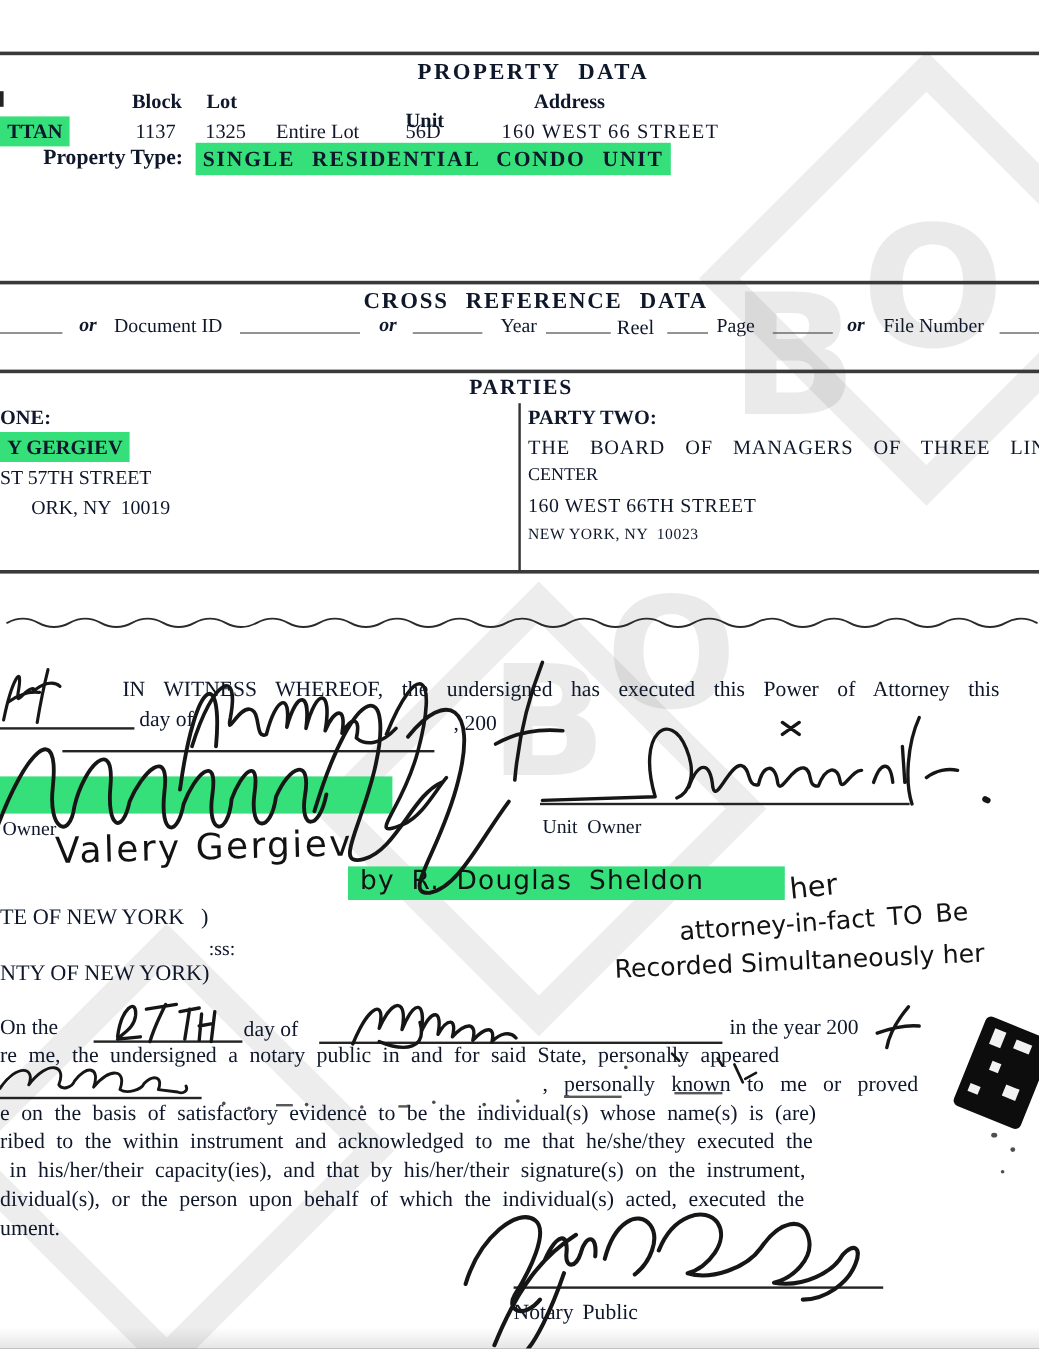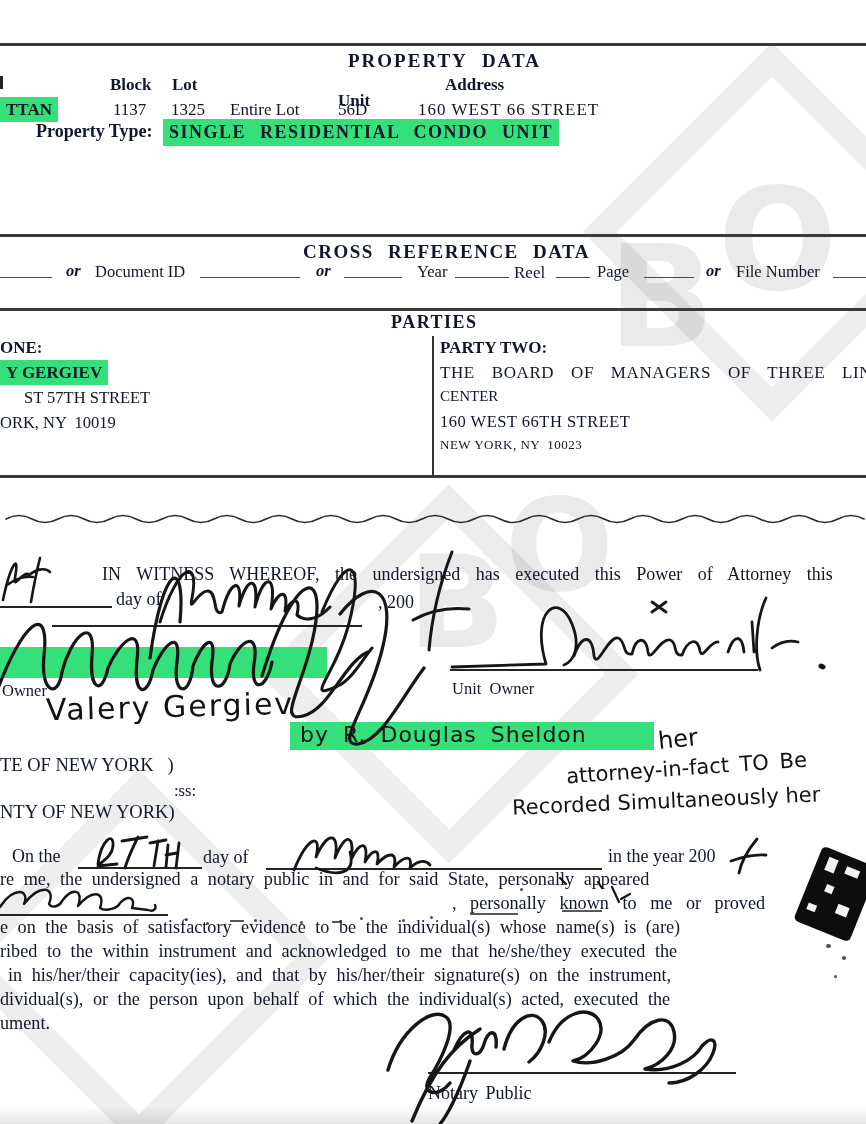--- a/index.html
+++ b/index.html
@@ -86,22 +86,22 @@
     <div class="abs serif b i" style="left:706px;top:261px;font-size:16.5px;">or</div>
     <div class="abs serif" style="left:736px;top:262px;font-size:16.5px;">File Number</div>
     <div class="blank" style="left:833px;top:277px;width:33px;"></div>
   </div>
 
   <div>
     <div class="abs serif b" style="left:391px;top:311px;font-size:18px;letter-spacing:1.5px;">PARTIES</div>
 
     <div class="abs serif b" style="left:0;top:337px;font-size:17px;">ONE:</div>
     <div class="abs serif b hl" style="left: -8px; top: 360px; font-size: 17px; padding-left: 14px; background-color: rgb(53, 223, 122);">Y GERGIEV</div>
-    <div class="abs serif" style="left:0;top:388px;font-size:16.5px;padding-left:24px;">ST 57TH STREET</div>
-    <div class="abs serif pre" style="left:0;top:413px;font-size:16.5px;">ORK, NY  10019</div>
+    <div class="abs serif" style="left:0;top:388px;font-size:16.5px;">ST 57TH STREET</div>
+    <div class="abs serif pre" style="left:0;top:413px;font-size:16.5px;padding-left:26px;">ORK, NY  10019</div>
 
     <div class="abs serif b" style="left:440px;top:337px;font-size:17px;">PARTY TWO:</div>
     <div class="abs serif" style="left:440px;top:362px;font-size:17px;word-spacing:12px;letter-spacing:0.6px;white-space:nowrap;">THE BOARD OF MANAGERS OF THREE LINCO</div>
     <div class="abs serif" style="left:440px;top:387px;font-size:15px;">CENTER</div>
     <div class="abs serif" style="left:440px;top:412px;font-size:16.5px;letter-spacing:0.5px;">160 WEST 66TH STREET</div>
     <div class="abs serif pre" style="left:440px;top:437px;font-size:13px;letter-spacing:0.5px;">NEW YORK, NY  10023</div>
   </div>
 
   <div>
     <div class="abs serif" style="left:64px;top:563px;font-size:18px;word-spacing:11px;white-space:nowrap;margin-left:38px;">IN WITNESS WHEREOF, the undersigned has executed this Power of Attorney this</div>
@@ -122,21 +122,21 @@
     <div class="abs hw" style="left:658px;top:726px;font-size:24px;transform:rotate(-6deg);">her</div>
     <div class="abs hw" style="left:566px;top:757px;font-size:21px;transform:rotate(-4deg);word-spacing:4px;white-space:nowrap;">attorney-in-fact TO Be</div>
     <div class="abs hw" style="left:512px;top:790px;font-size:21px;transform:rotate(-2.5deg);white-space:nowrap;">Recorded Simultaneously her</div>
   </div>
 
   <div>
     <div class="abs serif pre" style="left:0;top:754px;font-size:18.5px;">TE OF NEW YORK   )</div>
     <div class="abs serif" style="left:174px;top:781px;font-size:16.5px;">:ss:</div>
     <div class="abs serif" style="left:0;top:801px;font-size:18.5px;">NTY OF NEW YORK)</div>
 
-    <div class="abs serif" style="left:12px;top:845px;font-size:18px;">On the</div>
+    <div class="abs serif" style="left:0;top:845px;font-size:18px;">On the</div>
     <div class="uline" style="left:78px;top:867px;width:124px;"></div>
     <div class="abs serif" style="left:203px;top:846px;font-size:18px;">day of</div>
     <div class="uline" style="left:266px;top:868px;width:336px;"></div>
     <div class="abs serif" style="left:608px;top:845px;font-size:18px;">in the year 200</div>
 
     <div class="abs serif" style="left:0;top:868px;font-size:18.2px;word-spacing:5px;white-space:nowrap;">re me, the undersigned a notary public in and for said State, personally appeared</div>
     <div class="abs serif" style="left:452px;top:892px;font-size:18.2px;word-spacing:9px;white-space:nowrap;">, personally known to me or proved</div>
     <div class="abs serif" style="left:0;top:916px;font-size:18.2px;word-spacing:5px;white-space:nowrap;">e on the basis of satisfactory evidence to be the individual(s) whose name(s) is (are)</div>
     <div class="abs serif" style="left:0;top:940px;font-size:18.2px;word-spacing:5px;white-space:nowrap;">ribed to the within instrument and acknowledged to me that he/she/they executed the</div>
     <div class="abs serif" style="left:8px;top:964px;font-size:18.2px;word-spacing:5px;white-space:nowrap;">in his/her/their capacity(ies), and that by his/her/their signature(s) on the instrument,</div>

